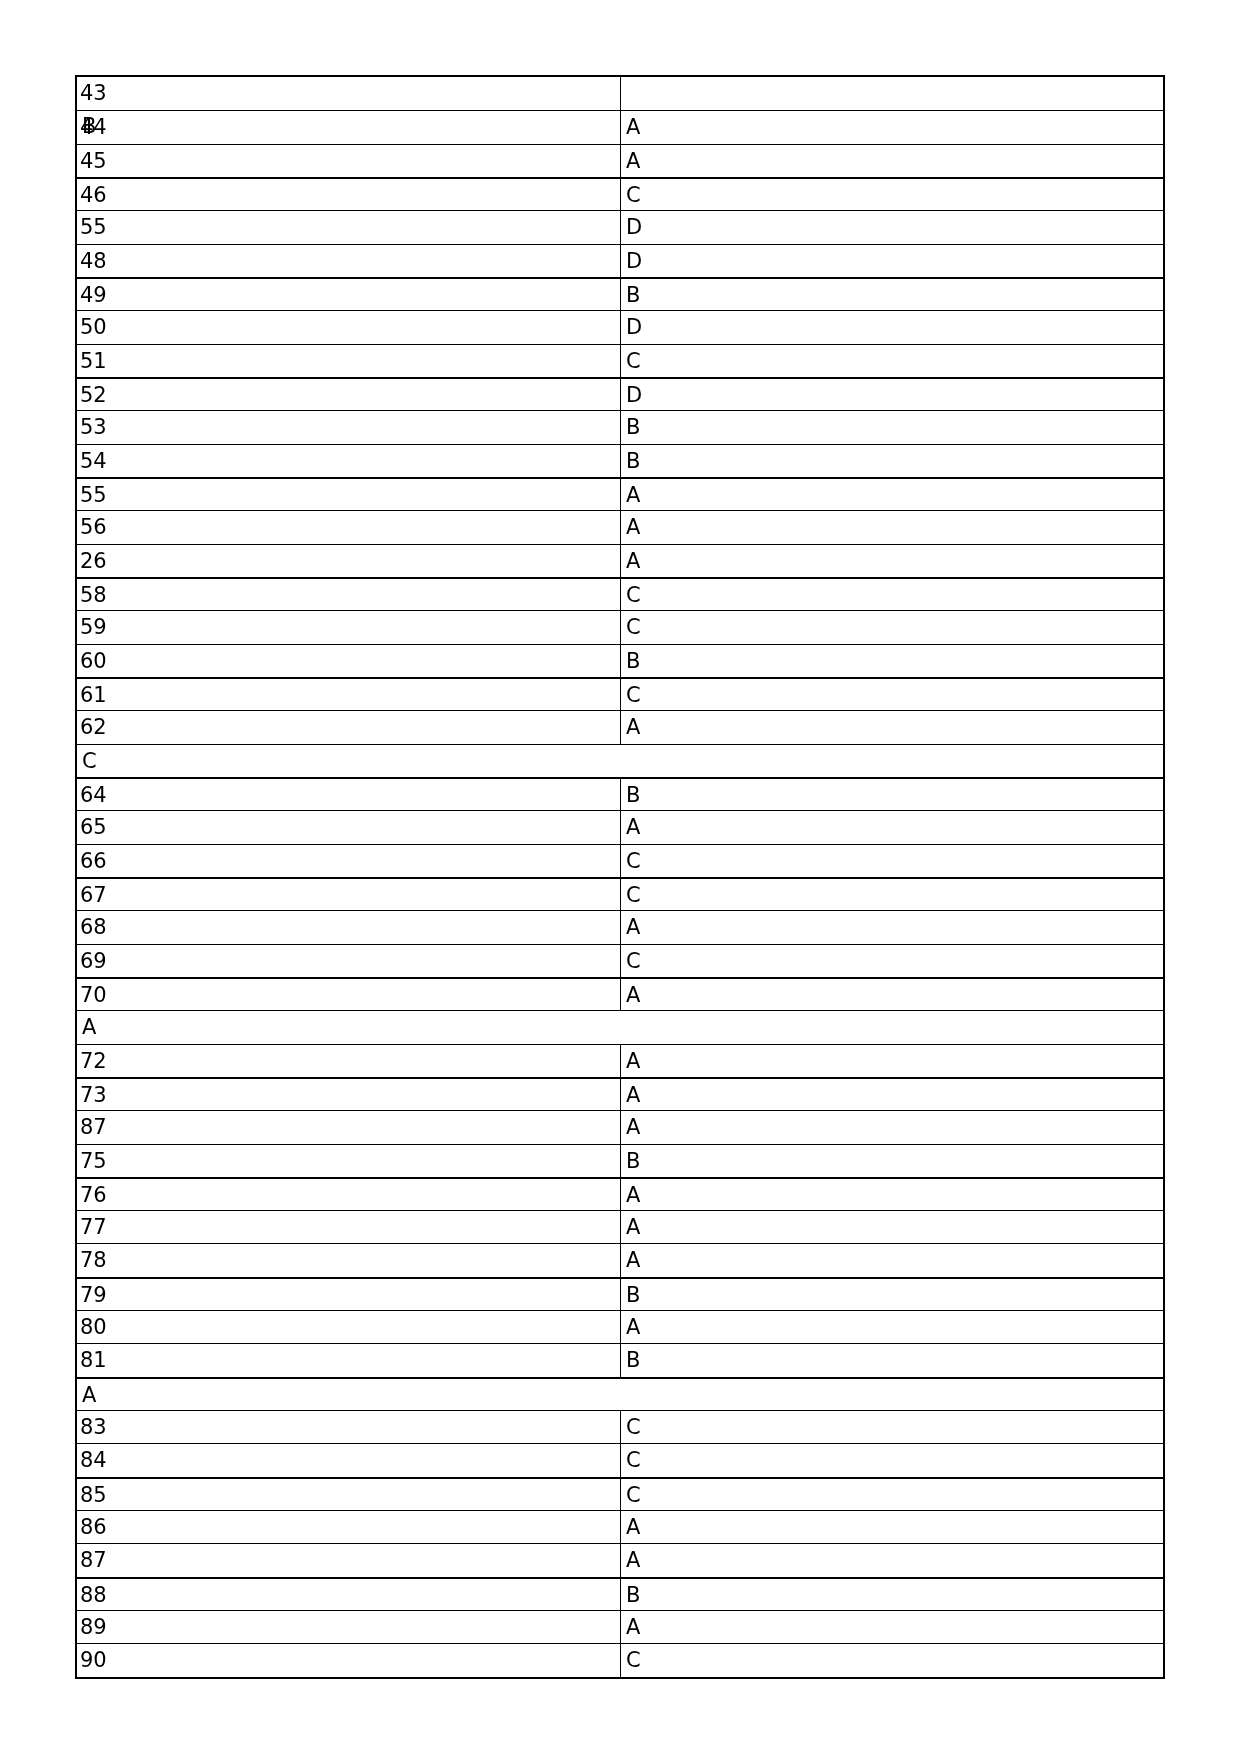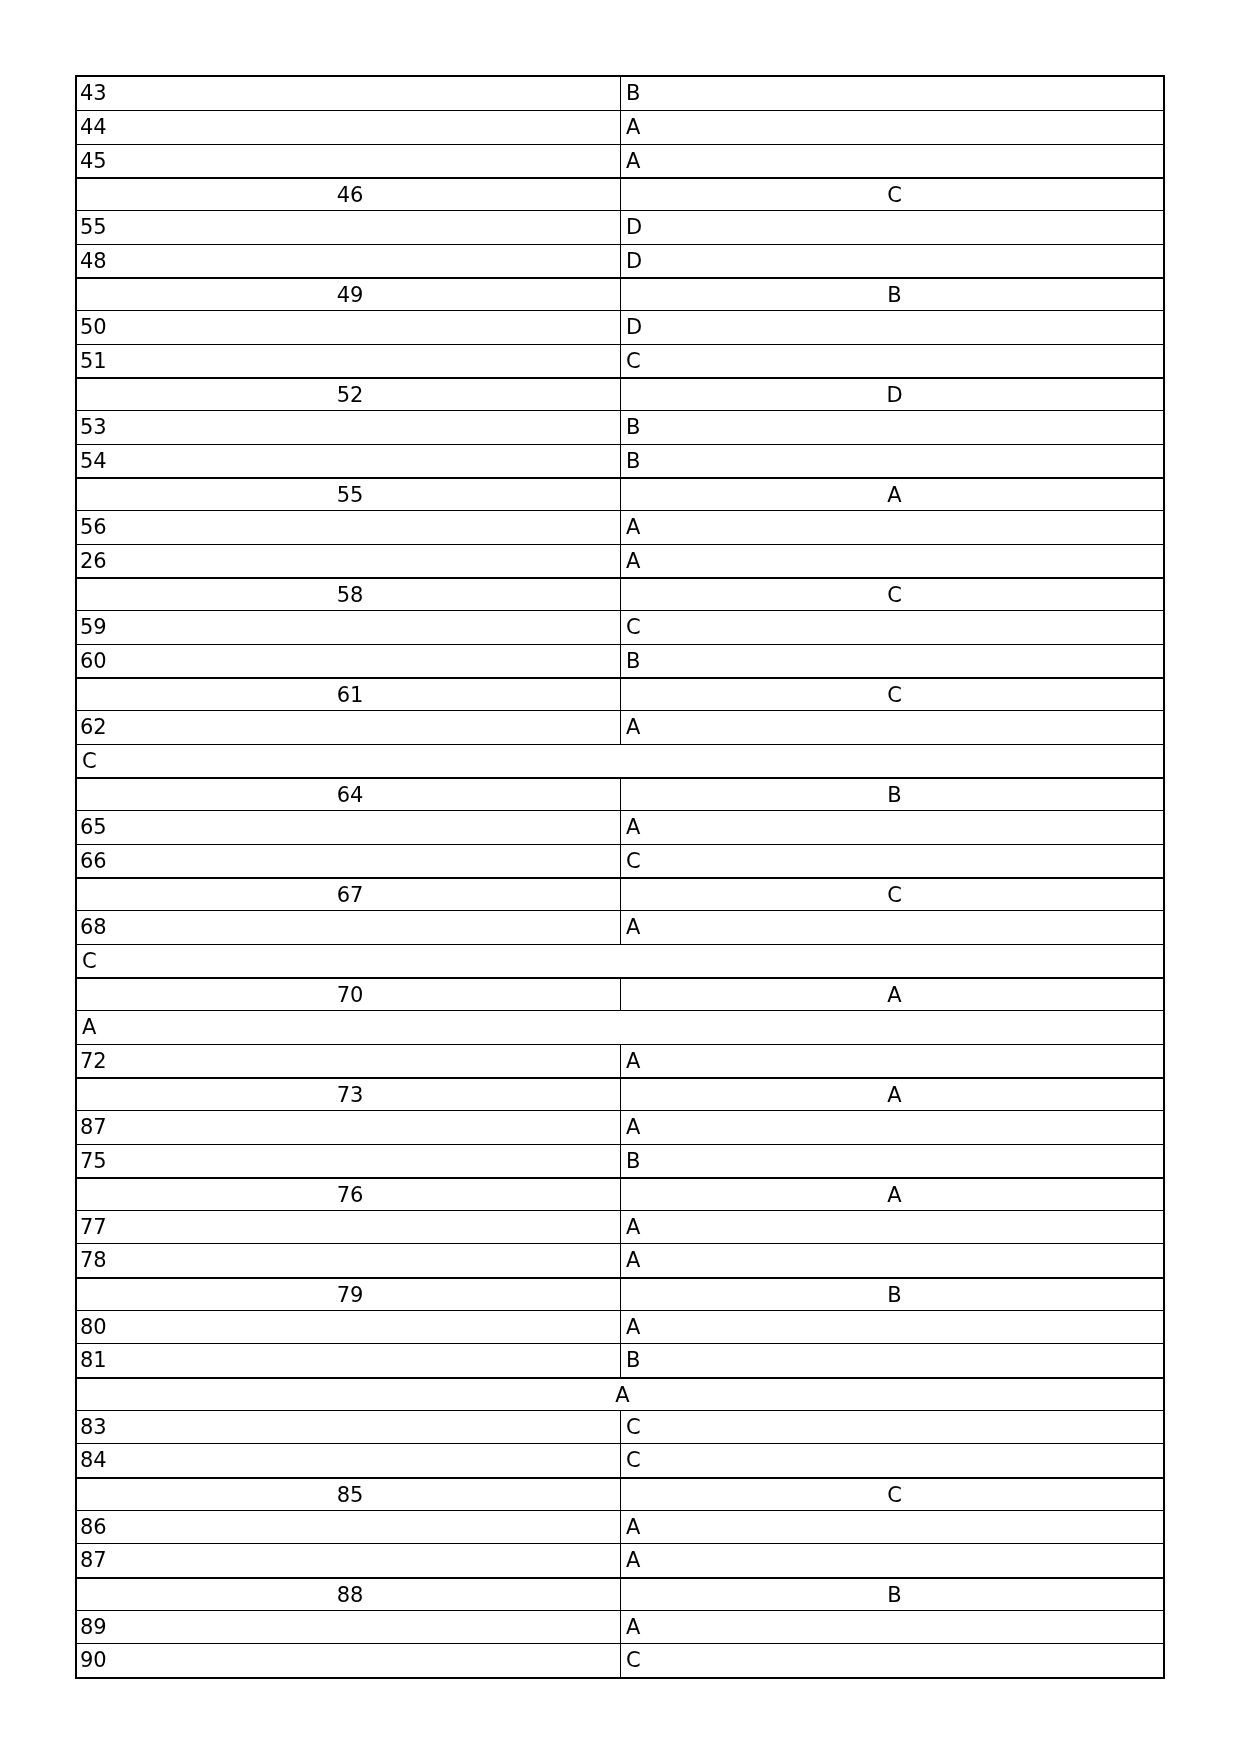--- a/index.html
+++ b/index.html
@@ -2,22 +2,22 @@
 <html><head>
 <meta charset="utf-8">
 <style>
   html, body { margin: 0; padding: 0; background: #ffffff; }
   body { width: 1240px; height: 1755px; position: relative; overflow: hidden; }
   .sheet {
     position: absolute; left: 75px; top: 75px; width: 1090px;
     border: 2px solid #000; box-sizing: border-box;
   }
   .row { display: flex; height: 33.33px; box-sizing: border-box; border-top: 1px solid #000; }
-  .row:first-child { border-top: none; }
-  .row.thick { border-top: 2px solid #000; text-align: center; }
+  .row:first-child { border-top: none; flex-direction: column; }
+  .row.thick { border-top: 2px solid #000; }
   .cell {
     font-family: "DejaVu Sans", sans-serif; font-size: 21px; color: #000;
     line-height: 33px; padding-left: 3px; box-sizing: border-box; white-space: nowrap;
   }
   .c1 { width: 544px; border-right: 1px solid #000; }
   .c2 { flex: 1; padding-left: 5px; }
 </style>
 </head>
 <body>
 
@@ -119,20 +119,21 @@
     </div>
     <div class="row thick">
       <div class="cell c1">67</div>
       <div class="cell c2">C</div>
     </div>
     <div class="row">
       <div class="cell c1">68</div>
       <div class="cell c2">A</div>
     </div>
     <div class="row">
+      <div class="cell c1">69</div>
       <div class="cell c2">C</div>
     </div>
     <div class="row thick">
       <div class="cell c1">70</div>
       <div class="cell c2">A</div>
     </div>
     <div class="row">
       <div class="cell c2">A</div>
     </div>
     <div class="row">

